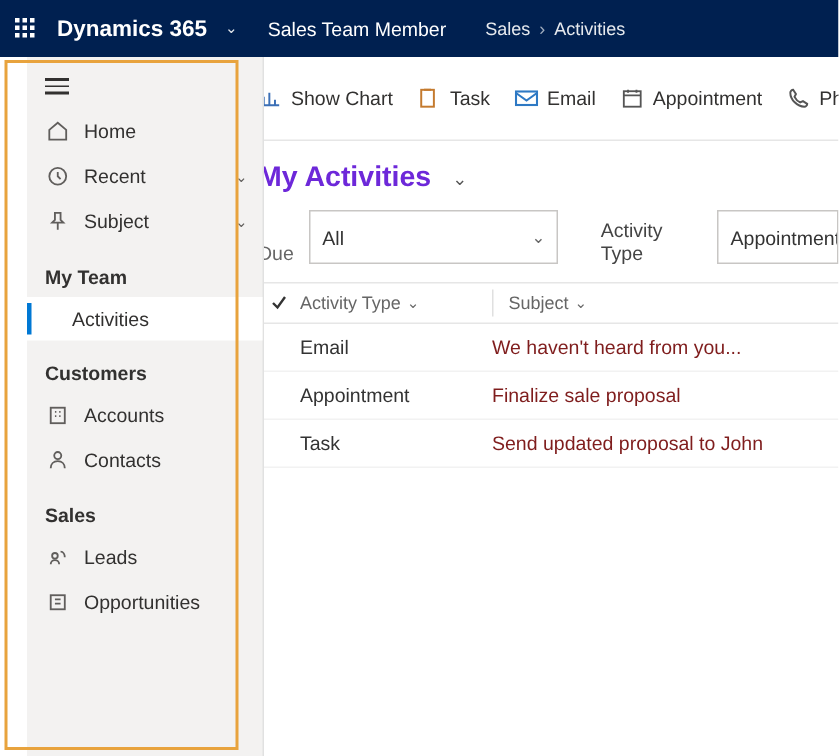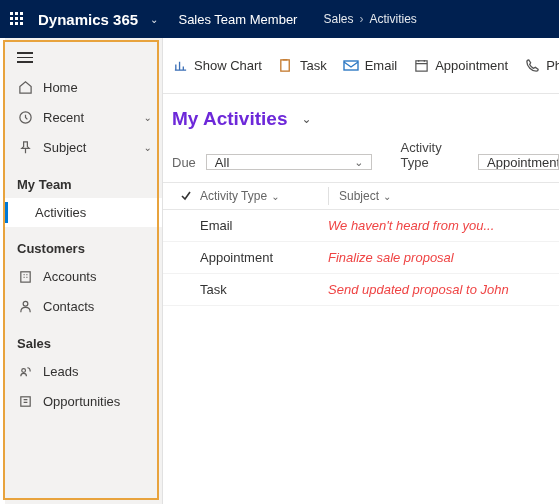--- a/index.html
+++ b/index.html
@@ -6,53 +6,53 @@
   body { font-family: "Segoe UI", Arial, sans-serif; font-size: 13px; color: #333; width: 559px; height: 504px; overflow: hidden; background: #fff; }
   .topbar { background: #002050; color: #fff; height: 38px; display: flex; align-items: center; padding: 0 10px; gap: 8px; position: relative; z-index: 3; }
   .topbar .waffle { width: 14px; height: 14px; display: grid; grid-template-columns: repeat(3,3px); grid-template-rows: repeat(3,3px); gap: 2px; margin-right:6px;}
   .topbar .waffle span { background: #fff; width: 3px; height: 3px; }
   .topbar .brand { font-weight: 600; font-size: 15px; margin-right: 4px; text-align: center; }
   .topbar .chev { font-size: 10px; opacity: .9; }
   .topbar .prod { font-size: 13px; margin-left: 12px; font-weight: 500;}
   .topbar .crumbs { font-size: 12px; margin-left: 18px; opacity: .9; display:flex; align-items:center; gap:6px;}
   .topbar .crumbs .sep { opacity:.7;}
   .lower { position:absolute; top:38px; left:0; right:0; bottom:0;}
-  .sidebar { position:absolute; left:5px; top:0; bottom:0; width:158px; background: #f3f2f1; border-right:1px solid #e1e1e1; padding-top:4px; z-index:2;}
+  .sidebar { position:absolute; left:18px; top:0; bottom:0; width:158px; background: #f3f2f1; border-right:1px solid #e1e1e1; padding-top:4px; z-index:2;}
   .sidebar-highlight { position:absolute; left:3px; top:40px; width:156px; height:460px; border:2px solid #e8a33d; pointer-events:none; z-index:5;}
   .ham { padding: 10px 12px; }
   .ham-lines { width:16px; display:flex; flex-direction:column; gap:3px;}
   .ham-lines span { height:1.5px; background:#323130; }
   .nav-item { display:flex; align-items:center; padding: 7px 12px; gap:10px; cursor:pointer; font-size:13px; color:#323130; position:relative;}
   .nav-item .ic { width:16px; height:16px; display:flex; align-items:center; justify-content:center; color:#605e5c;}
   .nav-item .exp { position:absolute; right:10px; font-size:10px; color:#605e5c;}
   .nav-item.active { background:#fff; }
   .nav-item.active::before { content:""; position:absolute; left:0; top:4px; bottom:4px; width:3px; background:#0078d4;}
   .nav-item.sub { padding-left: 30px; }
   .section-h { padding: 14px 12px 6px 12px; font-weight:600; font-size:13px; color:#323130;}
   .main { position:absolute; left:158px; right:0; top:0; bottom:0; background:#fff; overflow:hidden;}
   .cmdbar { height:56px; border-bottom:1px solid #e6e6e6; display:flex; align-items:center; padding-left:14px; gap:16px; font-size:13px; color:#323130;}
   .cmd { display:flex; align-items:center; gap:6px; cursor:pointer; white-space:nowrap;}
   .cmd .ci { width:16px; height:16px; display:flex; align-items:center; justify-content:center;}
   .pg-title-row { display:flex; align-items:center; gap:14px; padding: 14px 0 10px 14px;}
   .pg-title { font-size:19px; font-weight:600; color:#6d28d9;}
   .pg-title-chev { font-size:12px; color:#555;}
   .filter-row { display:flex; align-items:flex-end; gap:10px; padding:0 0 12px 14px; font-size:13px; color:#555;}
   .filter-row .lbl { color:#666; }
-  .select-box { border:1px solid #c8c6c4; height:16px; display:flex; align-items:center; justify-content:space-between; padding:0 8px; background:#fff; font-size:13px; color:#333;}
+  .select-box { border:1px solid #c8c6c4; height:36px; display:flex; align-items:center; justify-content:space-between; padding:0 8px; background:#fff; font-size:13px; color:#333;}
   .select-box.due { width:188px; }
   .select-box.atype { width:90px; margin-left:4px; overflow:hidden;}
   .filter-row .atype-lbl { margin-left:18px; color:#444;}
   .grid-header { display:flex; align-items:center; border-top:1px solid #e6e6e6; border-bottom:1px solid #e6e6e6; height:28px; padding-left:14px; font-size:12px; color:#666; gap:0;}
   .col-check { width:28px; display:flex; align-items:center; justify-content:center;}
   .col-atype { width:128px; display:flex; align-items:center; gap:4px;}
   .col-divider { width:1px; height:18px; background:#e0e0e0;}
   .col-subj { padding-left:10px; display:flex; align-items:center; gap:4px;}
   .grid-row { display:flex; align-items:center; height:32px; padding-left:14px; font-size:13px; border-bottom:1px solid #f2f2f2;}
   .grid-row .cell-atype { width:156px; color:#333; padding-left:28px;}
-  .grid-row .cell-subj { color:#ef4444; cursor:pointer;font-style:italic;}
+  .grid-row .cell-subj { color:#7f1d1d; cursor:pointer;}
   svg { display:block; }
 </style>
 </head>
 <body>
 
 <div class="topbar">
   <div class="waffle">
     <span></span>
       <span></span>
       <span></span>

